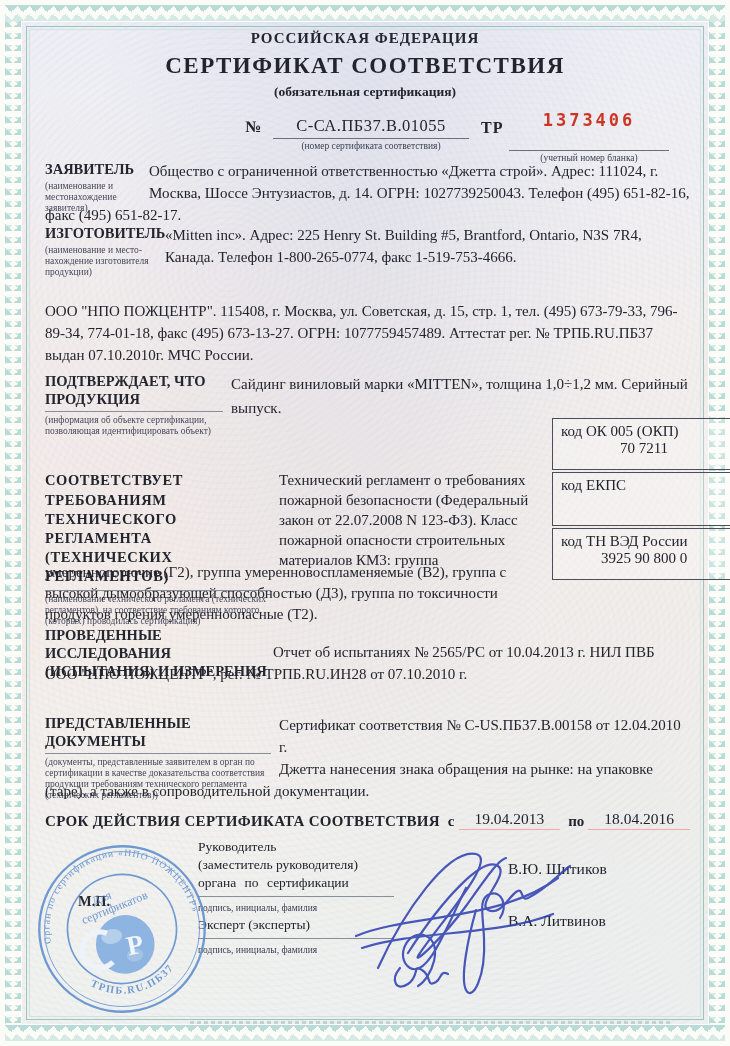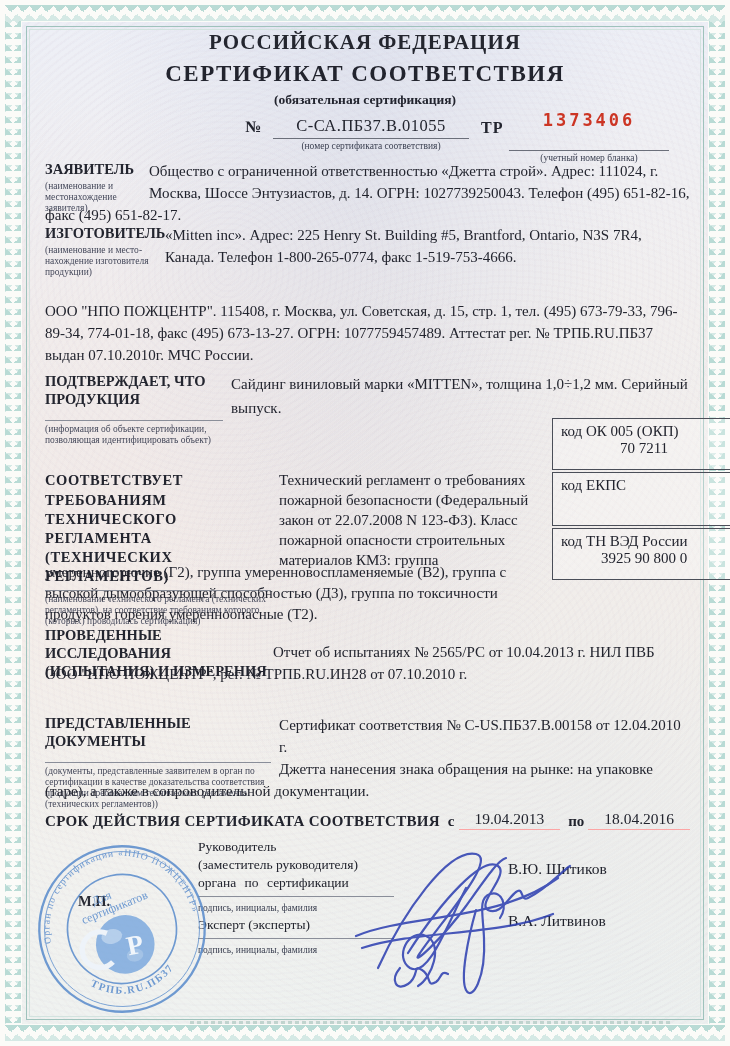--- a/index.html
+++ b/index.html
@@ -40,41 +40,41 @@
   .band-top{top:5px;} .band-bottom{bottom:5px;}
   .band-left{left:5px;} .band-right{right:5px;}
   .frame-outer{position:absolute; inset:26px; border:1px solid #9ec2bc; pointer-events:none;}
   .frame-inner{position:absolute; inset:29px; border:1px solid #d2e3df; pointer-events:none;}
   .microprint{
     position:absolute; left:190px; bottom:22px; width:480px; height:3px; opacity:.55;
     background:repeating-linear-gradient(90deg,#9dbdb4 0 4px, transparent 4px 7px);
   }
   
   .hdr{position:absolute; left:45px; right:45px; top:30px; text-align:center;}
-  .country{font-size:21px; font-weight:bold; letter-spacing:1px; color:#24262f;}
+  .country{font-size:15px; font-weight:bold; letter-spacing:1px; color:#24262f;}
   .title{font-size:23px; font-weight:bold; letter-spacing:1.5px; margin-top:6px;}
   .subtitle{font-size:13.5px; font-weight:bold; margin-top:5px;}
   .numrow{position:absolute; left:45px; right:42px; top:116px; height:46px; font-size:16px;}
   .no-sign{position:absolute; left:200px; top:2px; font-weight:bold;}
   .numline{position:absolute; left:228px; top:0; width:196px; text-align:center;}
   .numline .val{display:block; font-size:16.5px; letter-spacing:.5px; padding-bottom:2px; border-bottom:1px solid #6b6f7a;}
   .caption{display:block; font-size:9.5px; color:#3c4152; margin-top:2px;}
   .tr-sign{position:absolute; left:436px; top:3px; font-weight:bold; letter-spacing:1px;}
   .blankline{position:absolute; left:464px; top:-6px; width:160px; text-align:center;}
   .blankline .val{
     display:block; font-family:"DejaVu Sans Mono",monospace; font-weight:bold;
     font-size:17px; letter-spacing:3px; color:#cc3524; padding-bottom:20px; border-bottom:1px solid #6b6f7a;
   }
   
   .sec{position:absolute; left:45px; right:40px; font-size:15px; line-height:22px;}
   .lblbox{float:left; margin-right:8px; overflow:visible;}
   .lbl{font-weight:bold; font-size:14.5px; line-height:18px; color:#23252f;}
   .sub{font-size:9.5px; line-height:11px; color:#44485a; margin-top:3px;}
   .txt{margin:0;}
-  .underlined{border-bottom:1px solid #8a8e99; padding-bottom:12px;}
+  .underlined{border-bottom:1px solid #8a8e99; padding-bottom:3px;}
   
   .codebox{position:absolute; left:552px; width:166px; border:1px solid #4a4e58; padding:4px 6px 4px 8px; font-size:15px; background:rgba(255,255,255,.25);}
   .codebox .cval{display:block; text-align:center; min-height:20px;}
   
   .cl-line{font-weight:bold; font-size:14.5px; line-height:19px; letter-spacing:.6px;}
   
   .validity{position:absolute; left:45px; right:40px; top:810px; font-size:15px; display:flex; align-items:flex-end;}
   .validity .vlbl{font-weight:bold; font-size:15px; letter-spacing:.3px; white-space:nowrap;}
   .validity .sm{font-weight:bold; margin:0 4px 0 8px;}
   .dateline{width:140px; text-align:center; border-bottom:1px solid #fca5a5; padding-bottom:1px; font-size:15.5px;}

